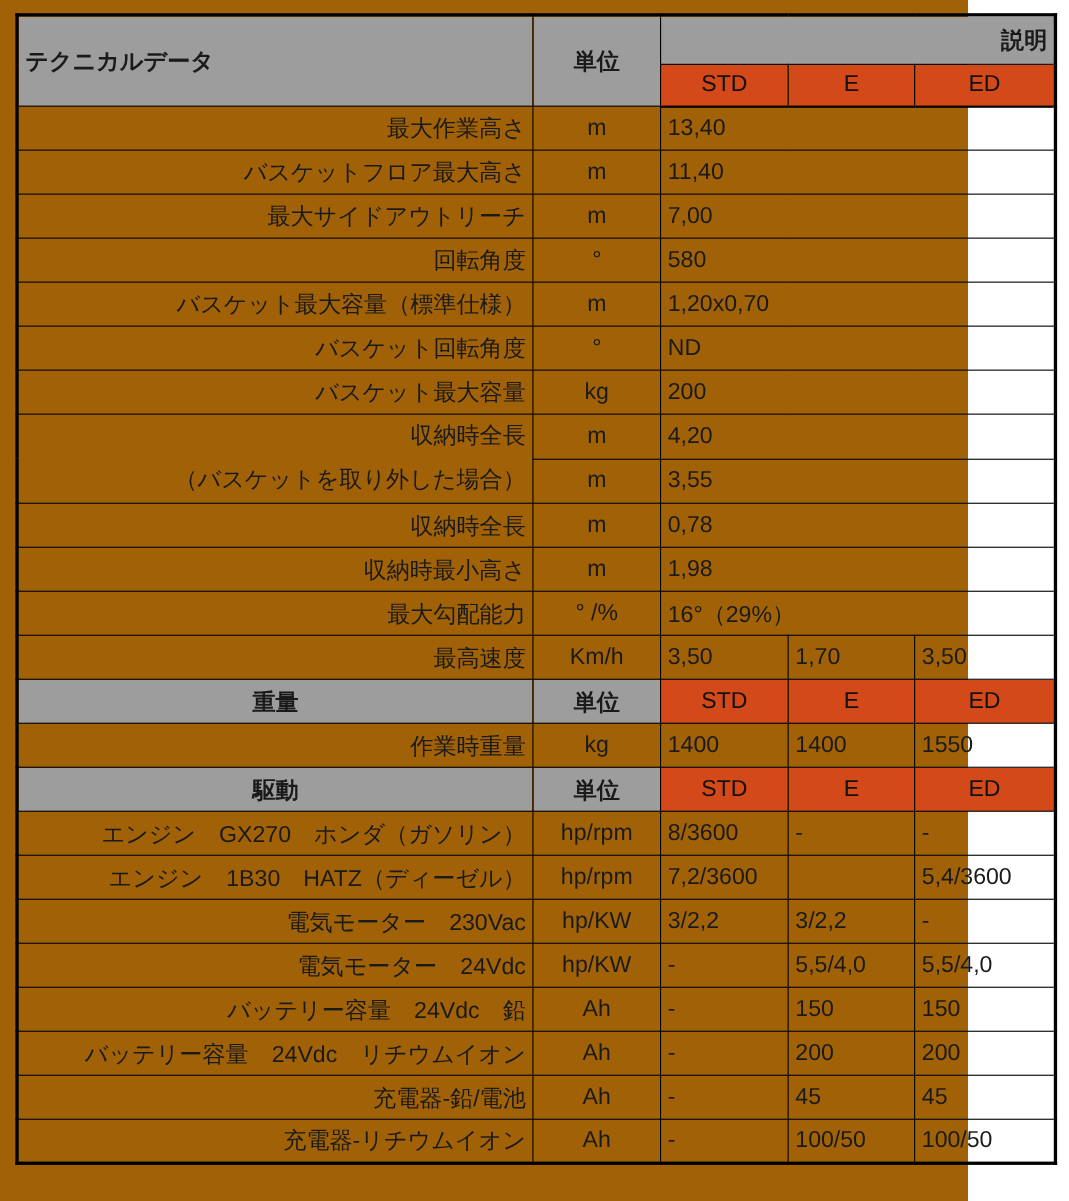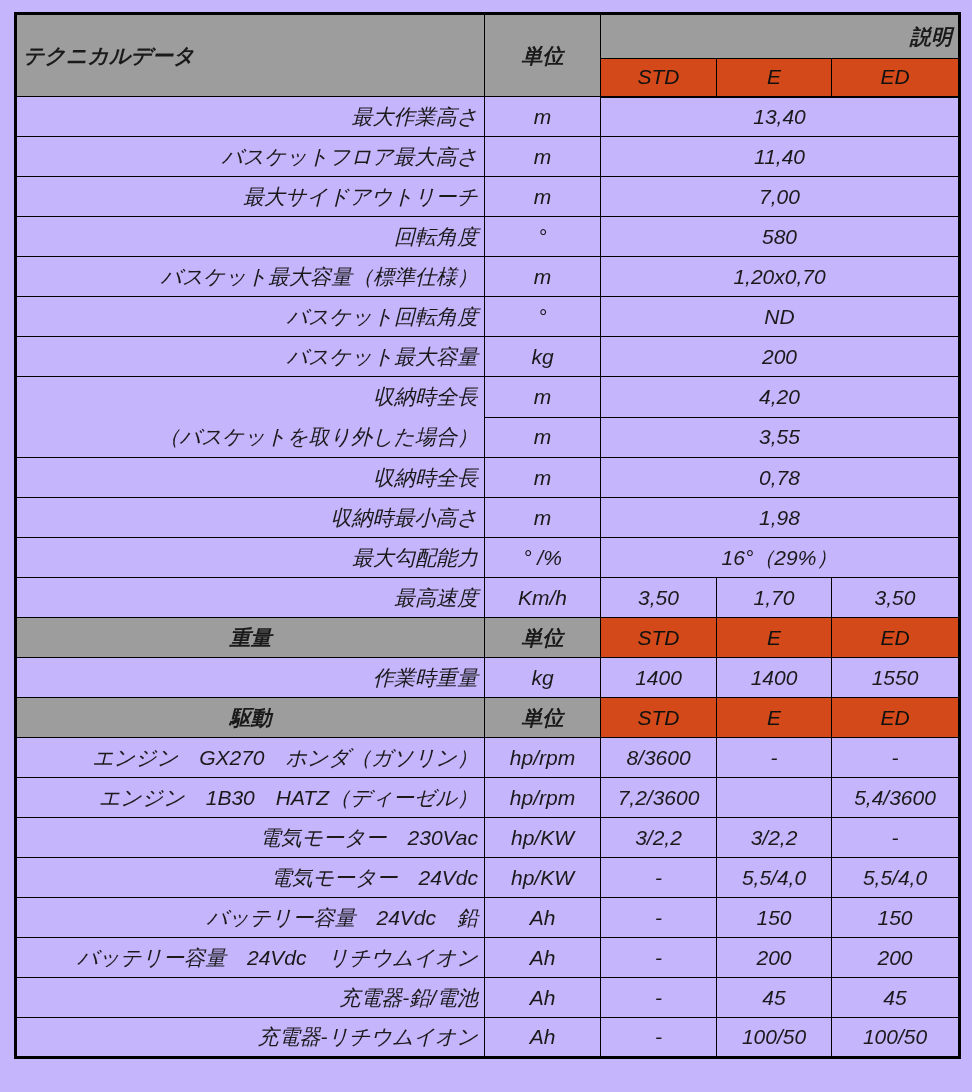--- a/index.html
+++ b/index.html
@@ -3,26 +3,25 @@
 <meta charset="utf-8">
 <style>
   html, body {
     margin: 0;
     padding: 0;
     background: #ffffff;
     font-family: "Liberation Sans", "DejaVu Sans", sans-serif;
     color: #1a1a1a;
   }
   .page {
-    width: 972px;
+    width: 880px;
     height: 1092px;
     box-sizing: border-box;
     padding: 12px 14px;
-    background: #c4b5fd;
-    font-style: italic;
+    background: #a16207;
   }
   table.spec {
     border-collapse: collapse;
     table-layout: fixed;
     width: 944px;
     border: 3px solid #000000;
   }
   table.spec th, table.spec td {
     border: 1.5px solid #000000;
     box-sizing: border-box;
@@ -39,21 +38,21 @@
   thead tr.h2 th { height: 38px; border-bottom: 2.5px solid #000; }
   th.cell-gray, td.cell-gray { background: #9d9d9d; }
   th.cell-orange, td.cell-orange { background: #d3491a; margin-top: 38px; }
   th.title-cell { text-align: left; padding-left: 8px; }
   th.desc-cell { text-align: right; }
   th.unit-head { text-align: center; }
   th.variant-cell { font-weight: normal; font-size: 21px; text-align: center; color: #111; }
   
   td.label-cell { text-align: right; padding-left: 8px; }
   td.unit-cell { text-align: center; }
-  td.value-cell { text-align: center; }
+  td.value-cell { }
   td.section-label { font-weight: bold; text-align: center; padding-left: 8px; font-size: 22px; }
   td.section-unit { font-weight: bold; text-align: center; font-size: 22px; }
   td.section-variant { text-align: center; color: #111; }
   
   td.group-label {
     text-align: right;
     padding-left: 8px;
     white-space: normal;
     vertical-align: middle;
   }

